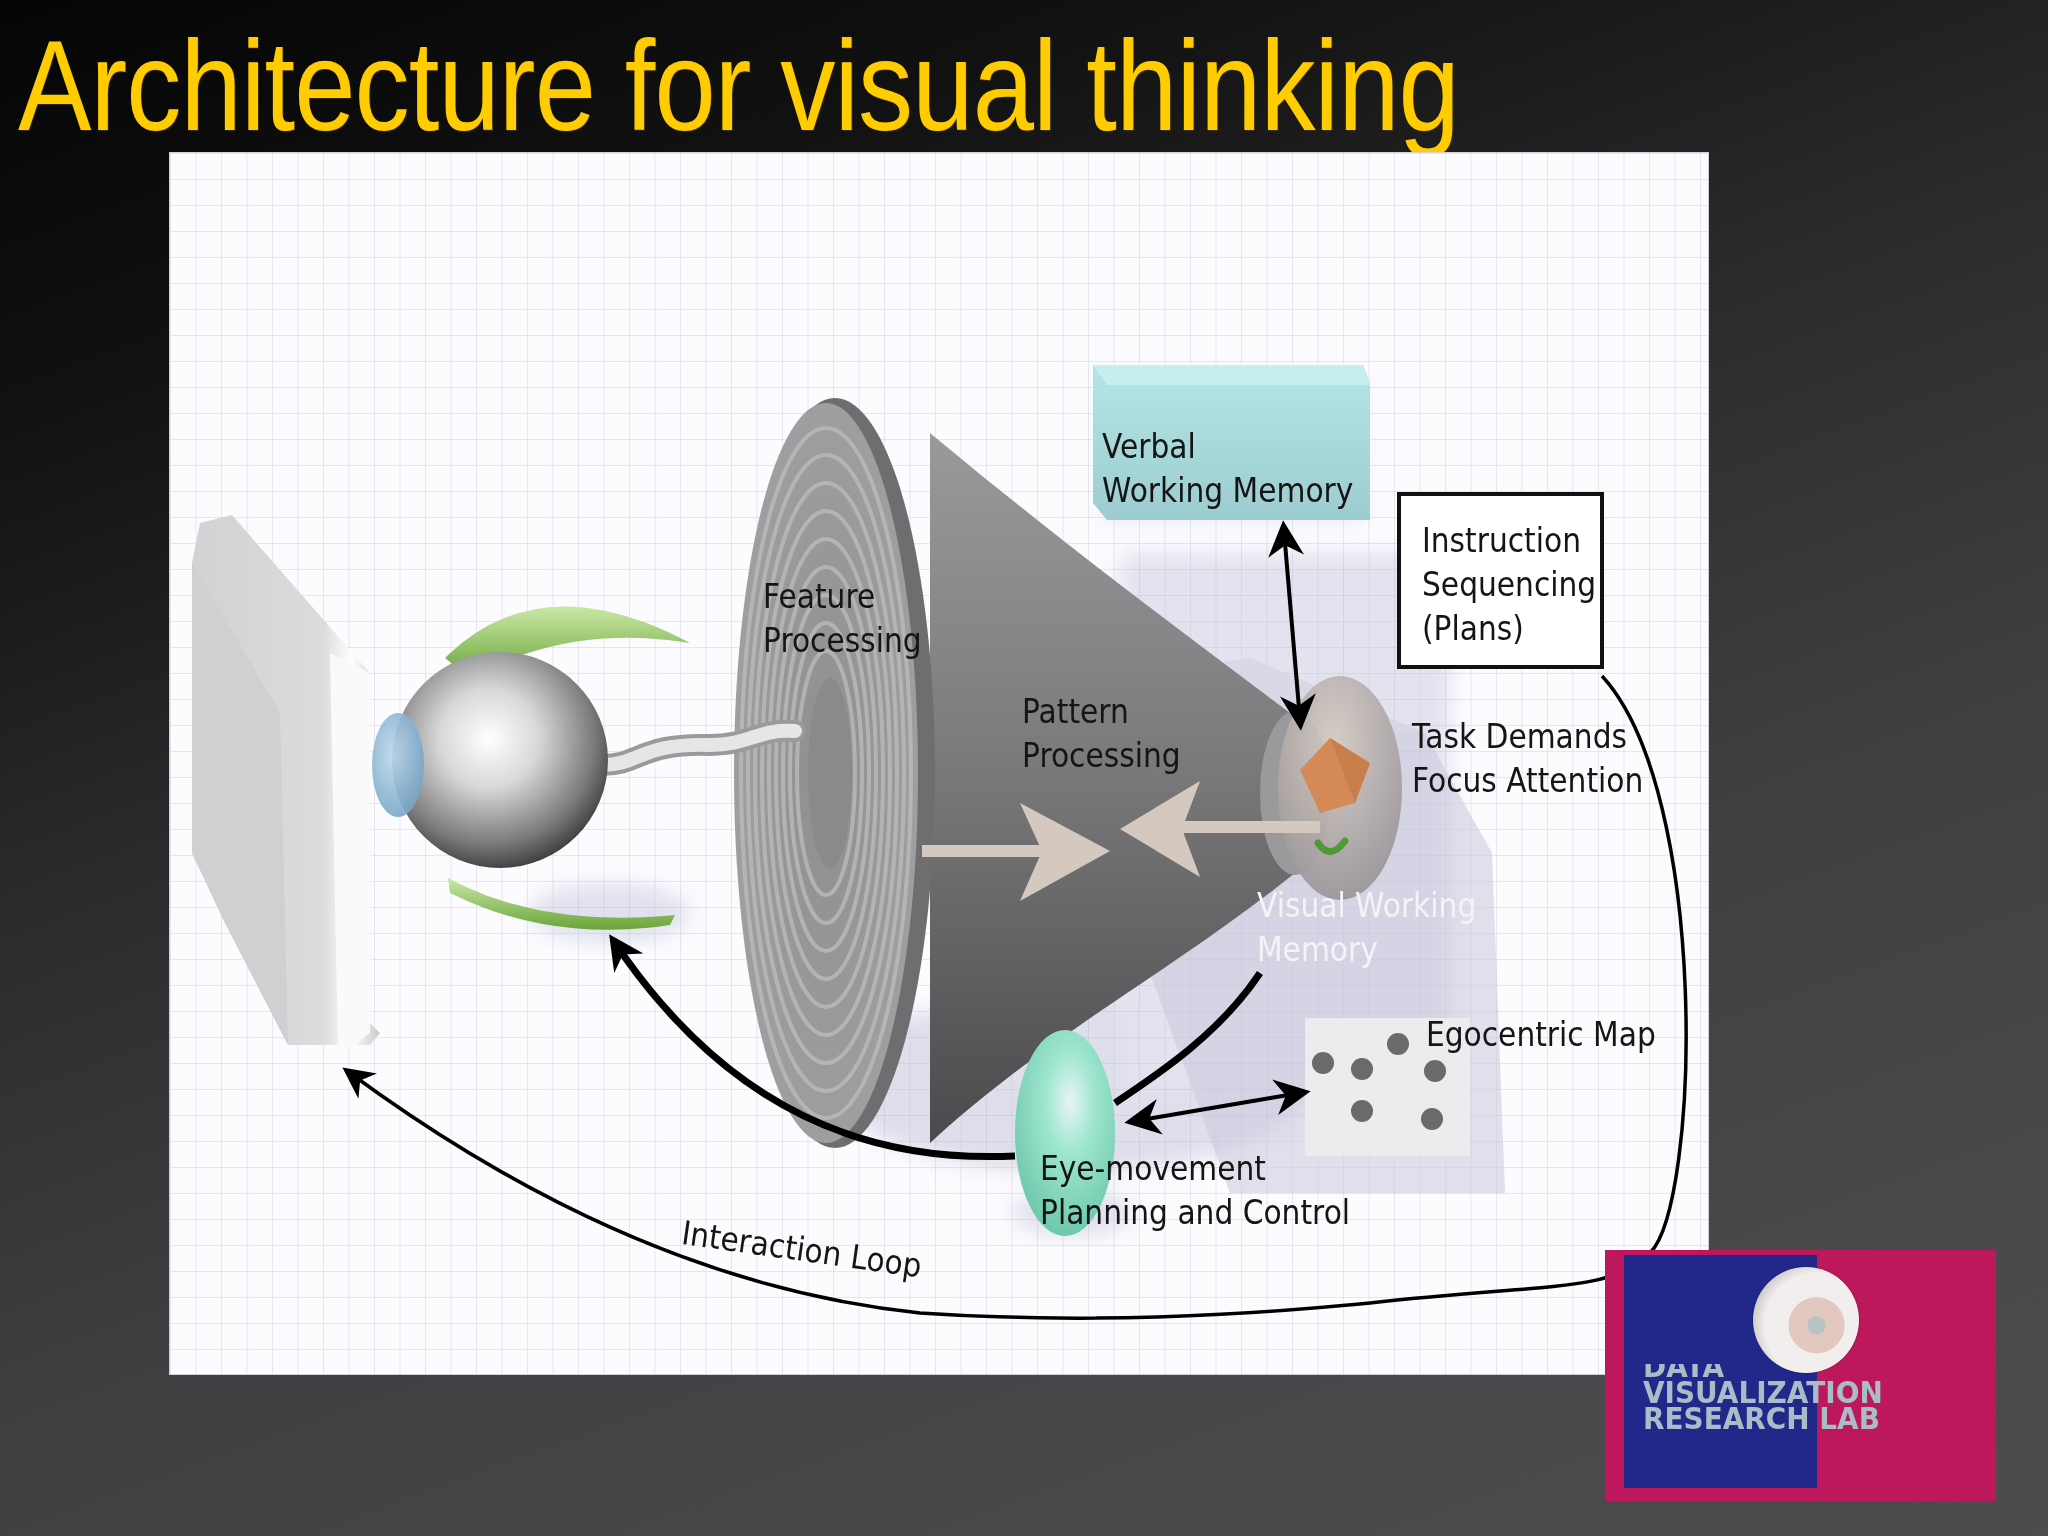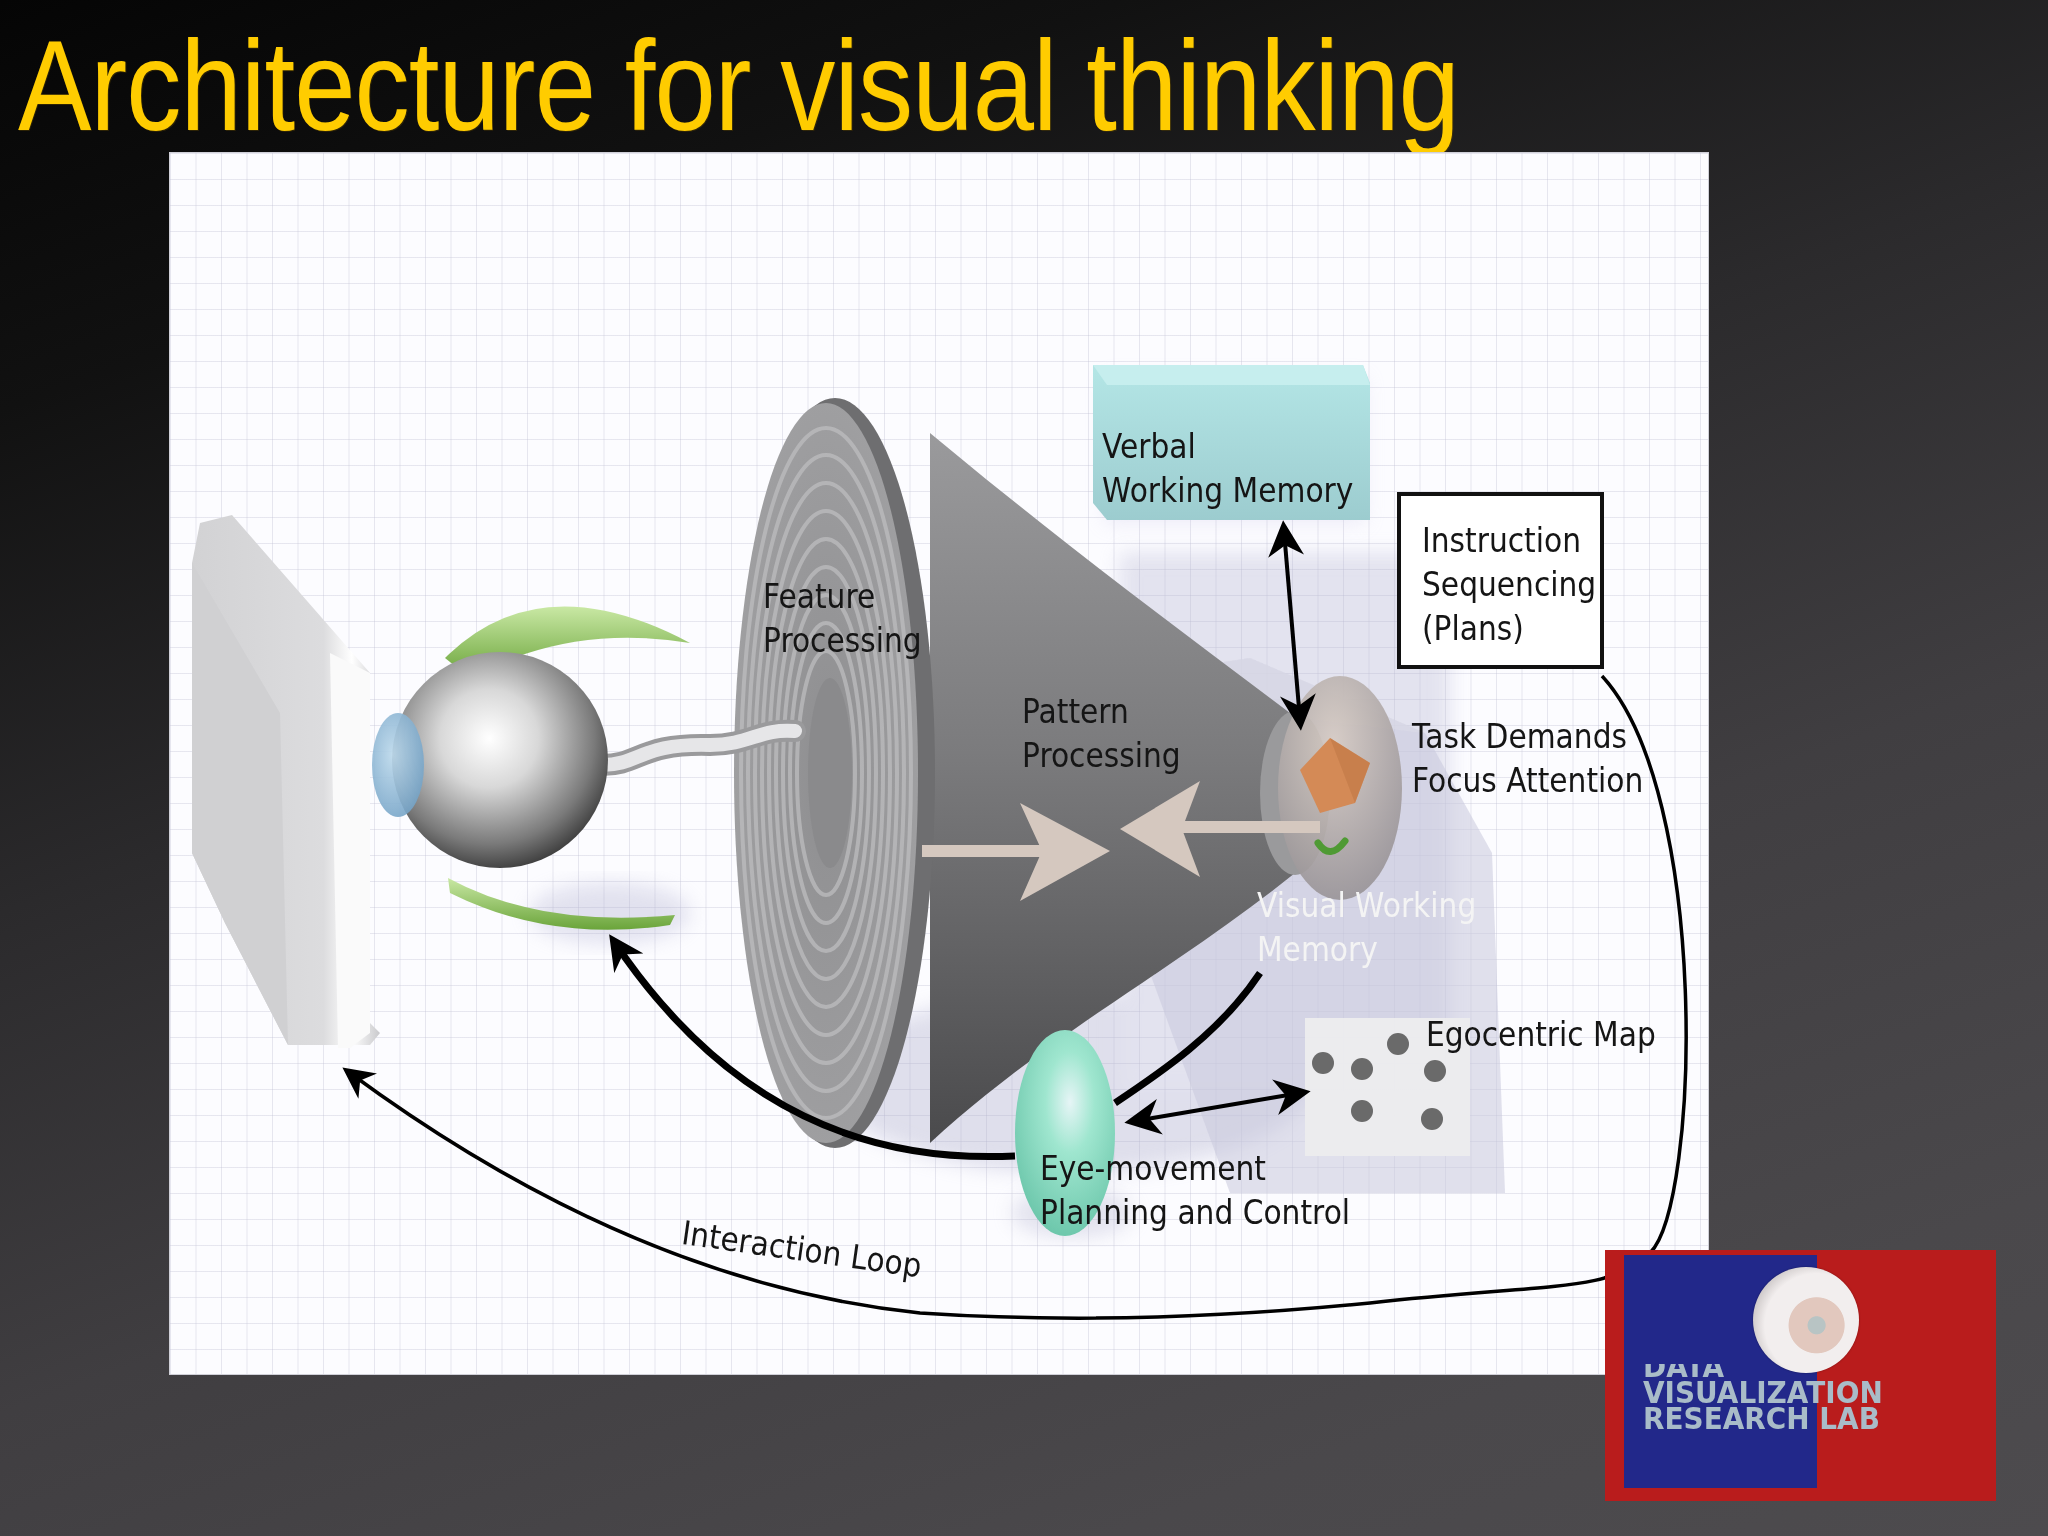--- a/index.html
+++ b/index.html
@@ -34,21 +34,21 @@
     line-height: 44px; color: #151515; white-space: nowrap;
     transform: scaleX(0.9); transform-origin: left top;
   }
   .lbl.white { color: #f4f4f4; }
   .box-instr {
     position: absolute; left: 1227px; top: 339px; width: 207px; height: 177px;
     border: 4px solid #111; background: #fff; box-sizing: border-box;
   }
   .logo {
     position: absolute; left: 1605px; top: 1250px; width: 391px; height: 251px;
-    background: #b91c1c; z-index: 3;
+    background: #be185d; z-index: 3;
   }
   .logo-blue {
     position: absolute; left: 19px; top: 5px; width: 193px; height: 233px;
     background: #22288a;
   }
   .logo-sphere {
     position: absolute; left: 148px; top: 17px; width: 106px; height: 106px; border-radius: 50%;
     background: radial-gradient(circle at 60% 55%, #b8c4c4 0 10%, #e2c8be 11% 32%, #f2eeee 33% 60%, #cfcaca 75%, #a9a3a3 100%);
     box-shadow: 0 0 2px rgba(0,0,0,0.4);
   }

